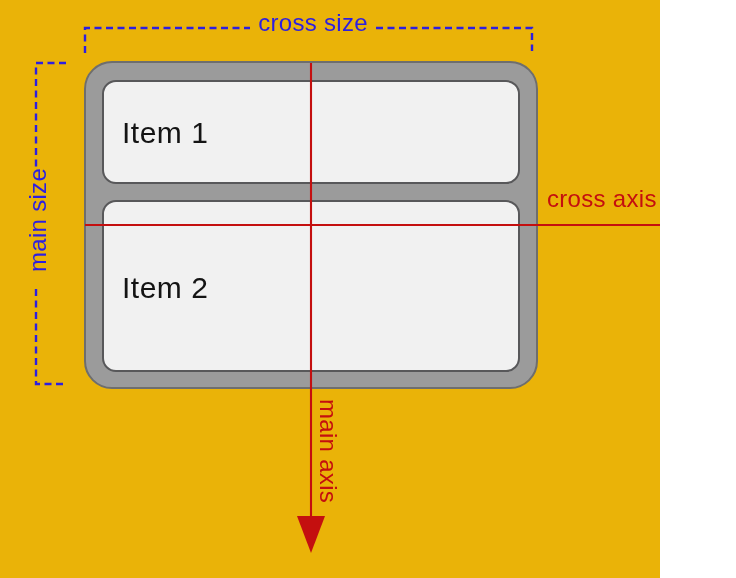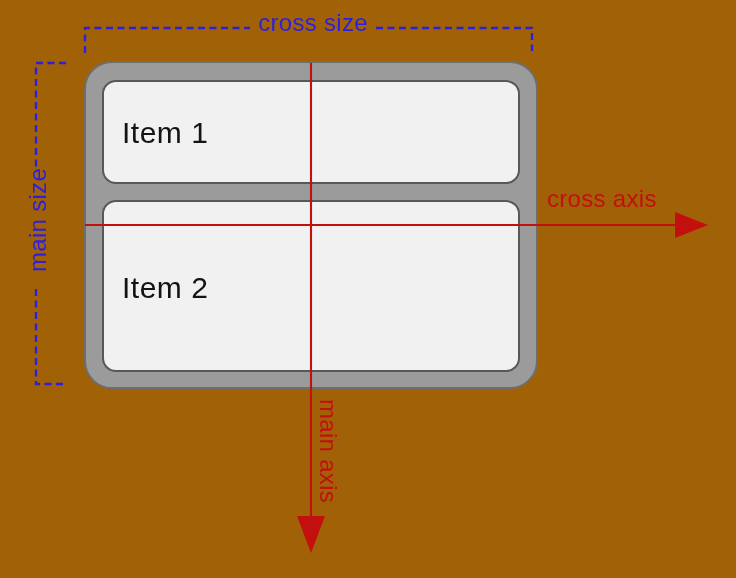--- a/index.html
+++ b/index.html
@@ -2,23 +2,23 @@
 <html><head>
 <meta charset="utf-8">
 <style>
   html, body {
     margin: 0;
     padding: 0;
     background: #ffffff;
   }
   .stage {
     position: relative;
-    width: 736px;
+    width: 660px;
     height: 578px;
-    background: #a16207;
+    background: #eab308;
     overflow: hidden;
   }
   svg text {
     font-family: "Liberation Sans", sans-serif;
   }
   .item-label {
     font-size: 30px;
     fill: #141414;
     letter-spacing: 0.5px;
   }

